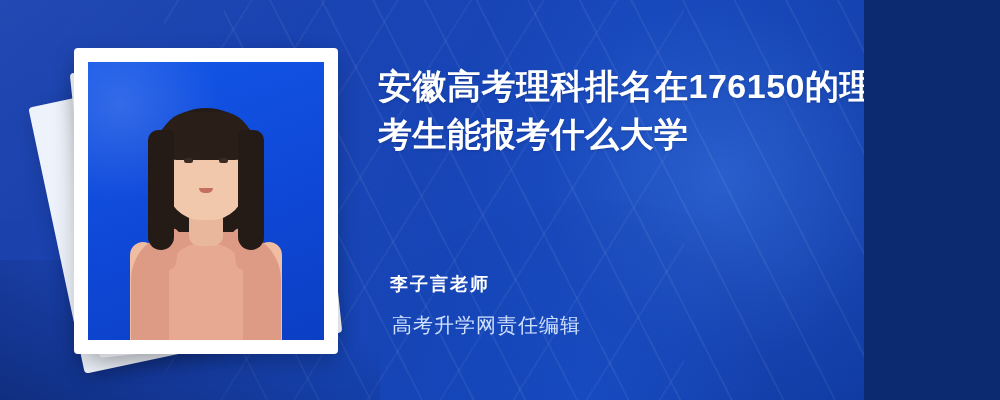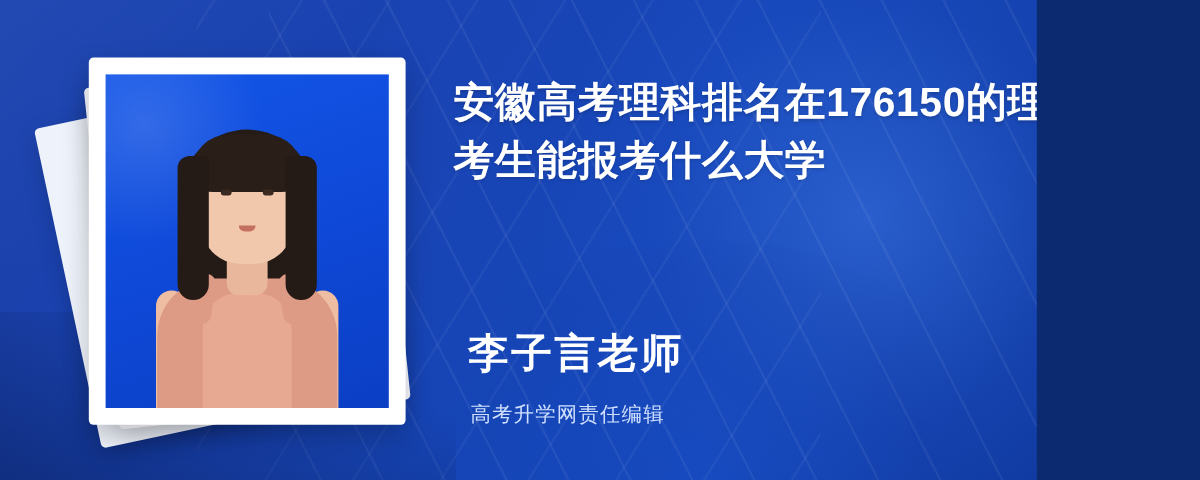--- a/index.html
+++ b/index.html
@@ -295,28 +295,28 @@
     text-shadow: 0 1px 3px rgba(0,0,0,0.18);
   }
   .author-block {
     position: absolute;
     left: 390px;
     top: 272px;
     width: 560px;
   }
   .author-name {
     color: #ffffff;
-    font-size: 34px;
+    font-size: 18px;
     font-weight: bold;
     letter-spacing: 2px;
     margin: 0 0 16px 0;
   }
   .author-role {
     color: #cfe0ff;
-    font-size: 17px;
+    font-size: 20px;
     letter-spacing: 1px;
     margin: 0;
     padding-left: 2px;
   }
 </style>
 </head>
 <body>
 
 <div class="banner">
 

